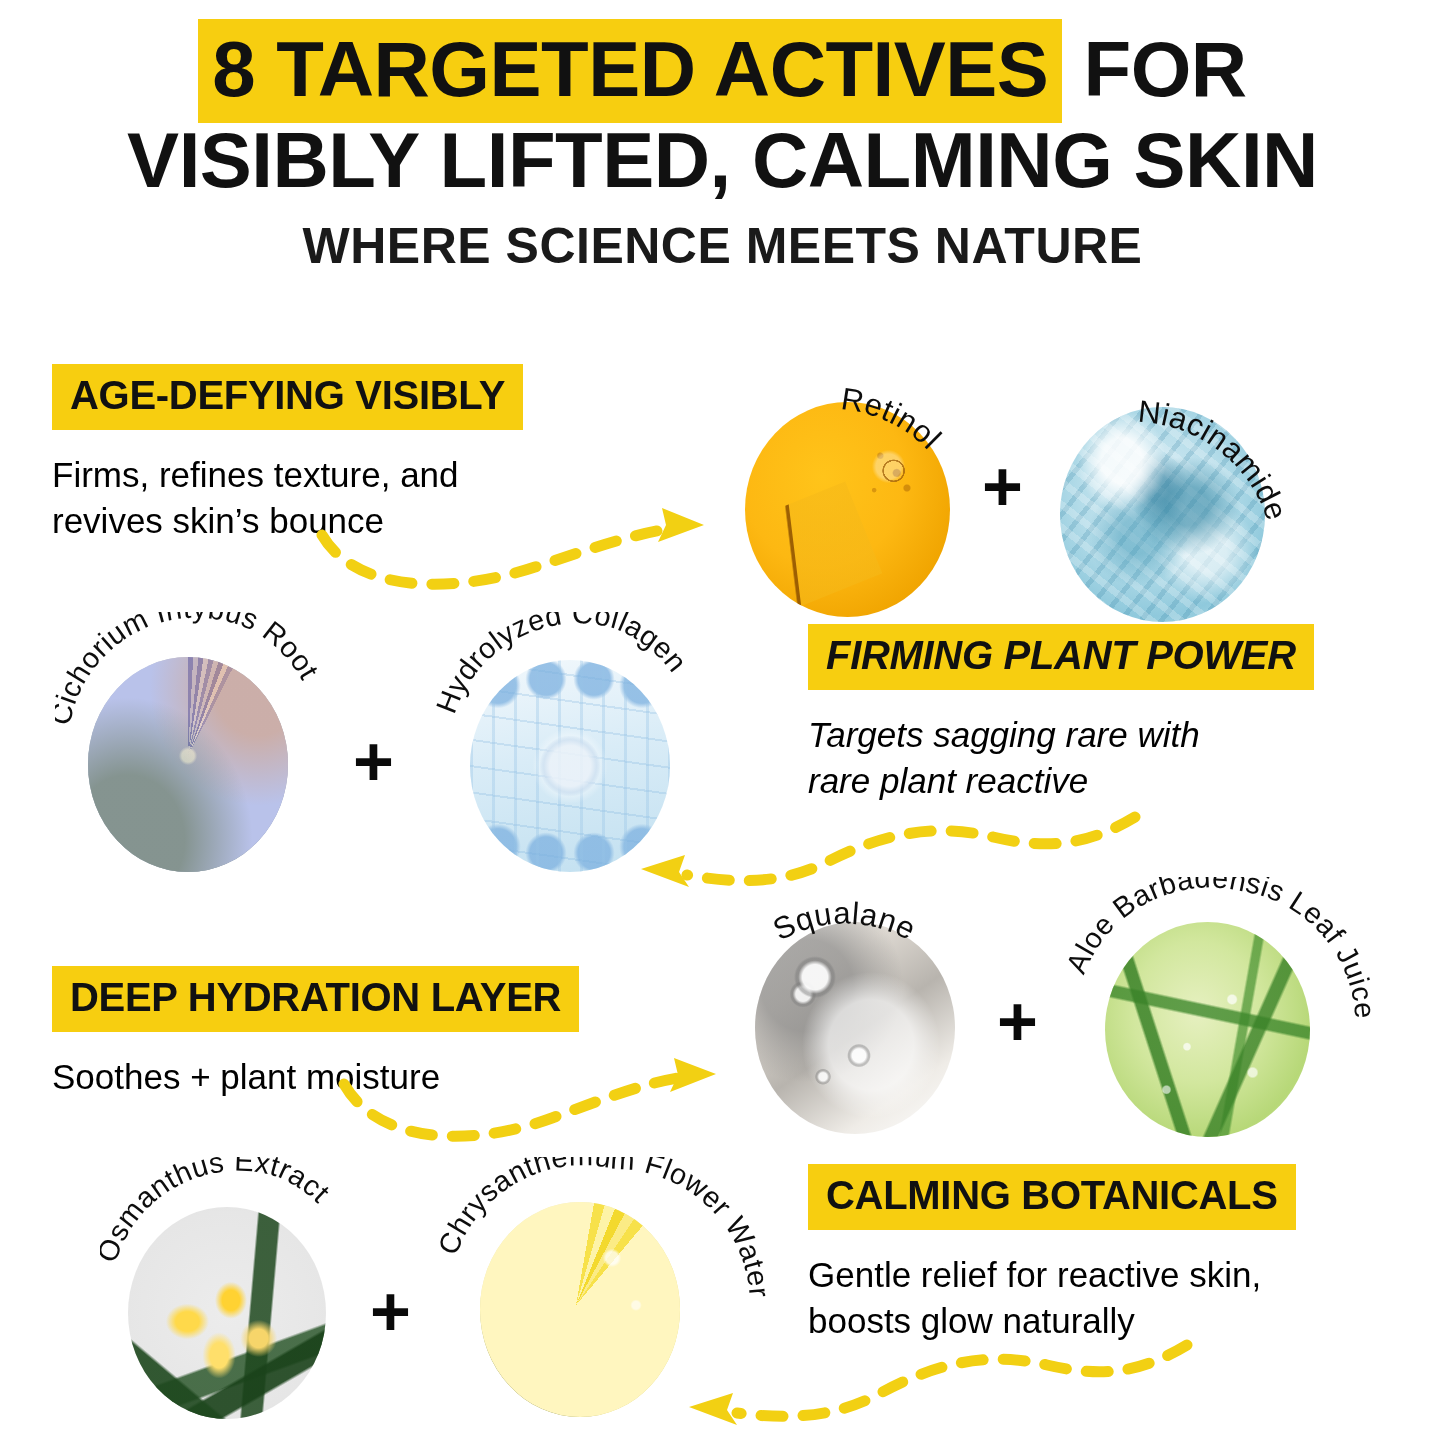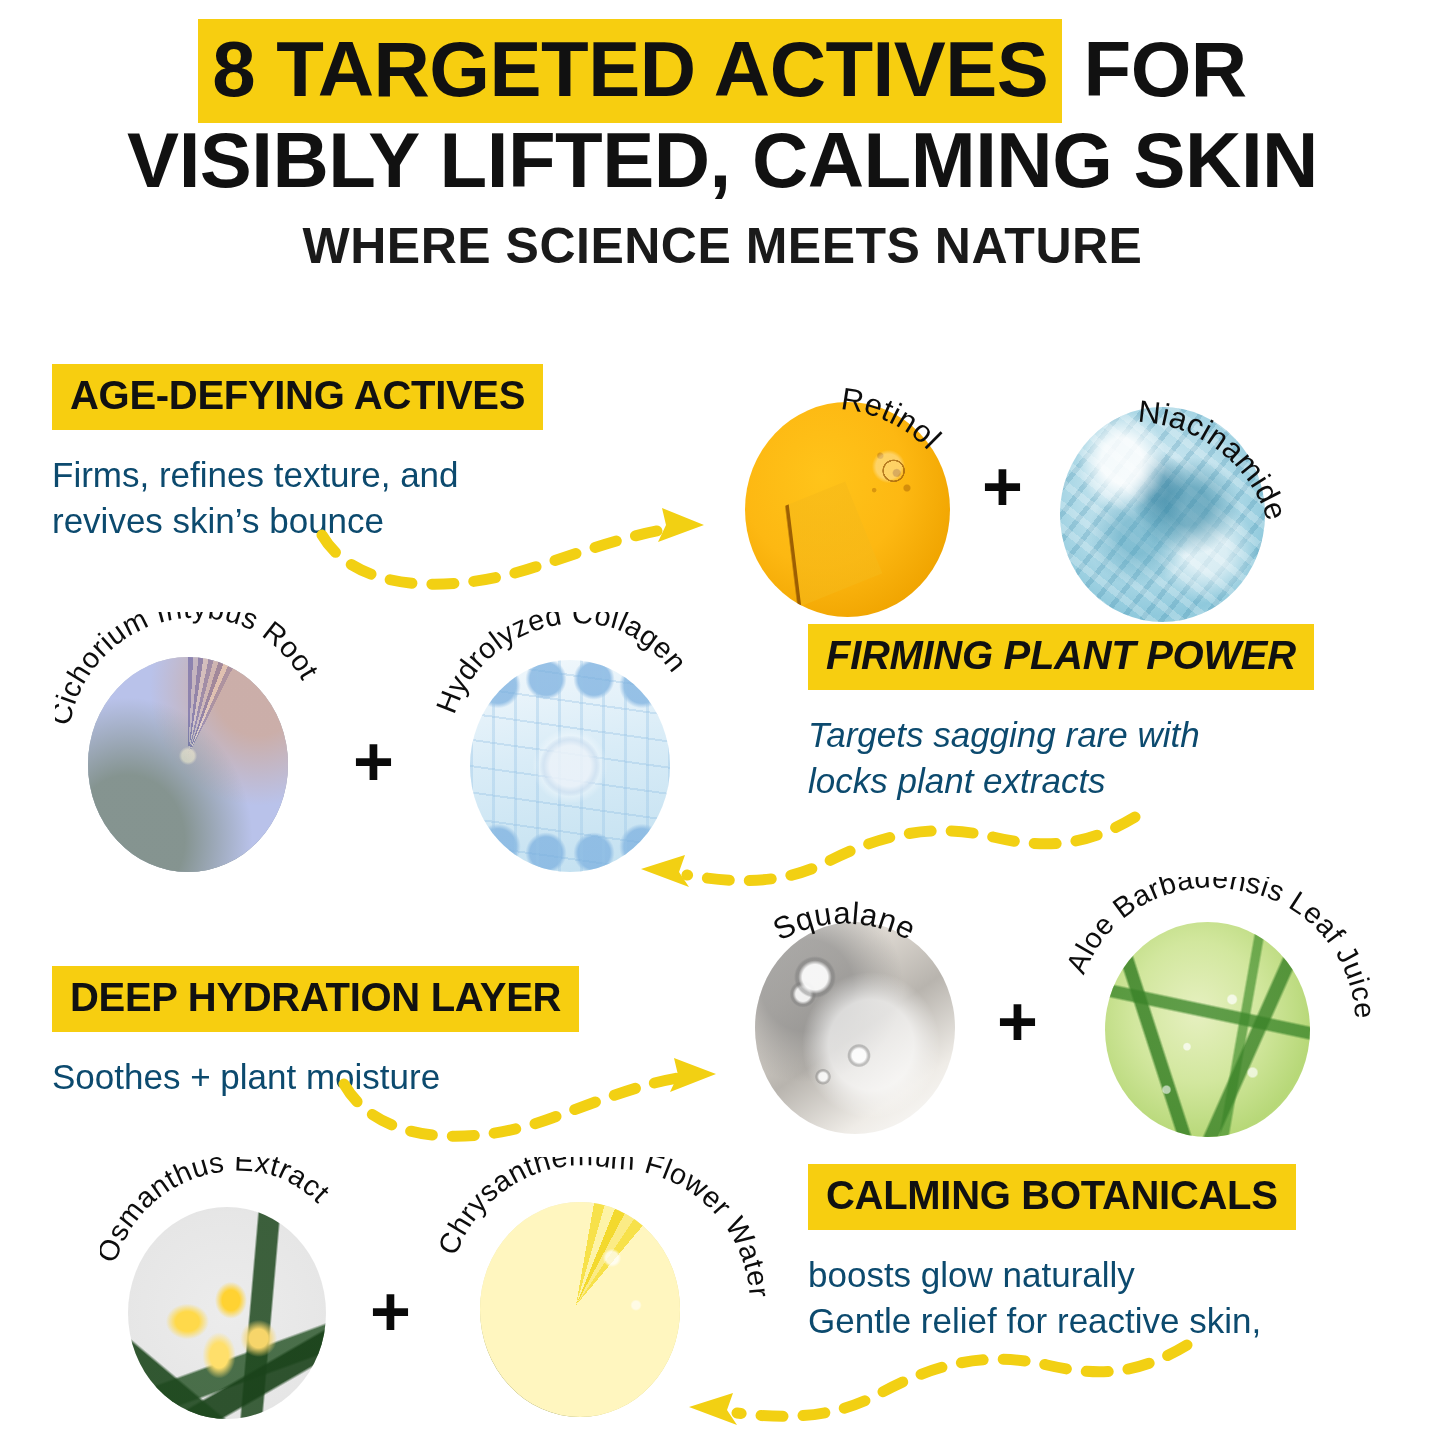--- a/index.html
+++ b/index.html
@@ -36,21 +36,21 @@
   .sec{position:absolute;}
   .sec .bar{
     display:inline-block;background:#F7CE10;
     padding:9px 18px 12px 18px;
   }
   .sec .bar-text{
     font-size:40px;font-weight:800;letter-spacing:-0.3px;color:#111111;
     white-space:nowrap;display:block;
   }
   .sec .desc{
-    margin-top:22px;font-size:35px;line-height:1.32;color:#0c4a6e;font-weight:400;
+    margin-top:22px;font-size:35px;line-height:1.32;color:#000000;font-weight:400;
   }
 
   
   .pair{position:absolute;}
   .plus{
     position:absolute;font-size:70px;font-weight:800;color:#0a0a0a;
     line-height:1;font-family:"Liberation Sans", sans-serif;
   }
 
   .circ-wrap{position:absolute;}
@@ -198,47 +198,47 @@
 
 <div class="stage">
 
   <div class="header">
     <div class="hl1"><span class="hi">8 TARGETED ACTIVES</span> <span>FOR</span></div>
     <div class="hl2">VISIBLY LIFTED, CALMING SKIN</div>
     <div class="hl3">WHERE SCIENCE MEETS NATURE</div>
   </div>
 
   <div class="sec" style="left:52px;top:352px;">
-    <div class="bar"><span class="bar-text">AGE-DEFYING ACTIVES</span></div>
+    <div class="bar"><span class="bar-text">AGE-DEFYING VISIBLY</span></div>
     <div class="desc">
       <div>Firms, refines texture, and</div>
       <div>revives skin’s bounce</div>
     </div>
   </div>
 
   <div class="sec" style="left:808px;top:612px;font-style:italic;">
     <div class="bar"><span class="bar-text">FIRMING PLANT POWER</span></div>
     <div class="desc">
       <div>Targets sagging rare with</div>
-      <div>locks plant extracts</div>
+      <div>rare plant reactive</div>
     </div>
   </div>
 
   <div class="sec" style="left:52px;top:938px;margin-top:16px;">
     <div class="bar"><span class="bar-text">DEEP HYDRATION LAYER</span></div>
     <div class="desc">
       <div>Soothes + plant moisture</div>
     </div>
   </div>
 
   <div class="sec" style="left:808px;top:1152px;">
     <div class="bar"><span class="bar-text">CALMING BOTANICALS</span></div>
     <div class="desc">
+      <div>Gentle relief for reactive skin,</div>
       <div>boosts glow naturally</div>
-      <div>Gentle relief for reactive skin,</div>
     </div>
   </div>
 
   <div class="pair" style="left:700px;top:330px;width:700px;height:280px;">
 
     <div class="circ-wrap" style="left:35px;top:45px;width:240px;height:240px;">
       <div class="circ" style="left:10px;top:15px;width:205px;height:215px;">
         <div class="tex-retinol">
             <div class="slice"></div>
           </div>

